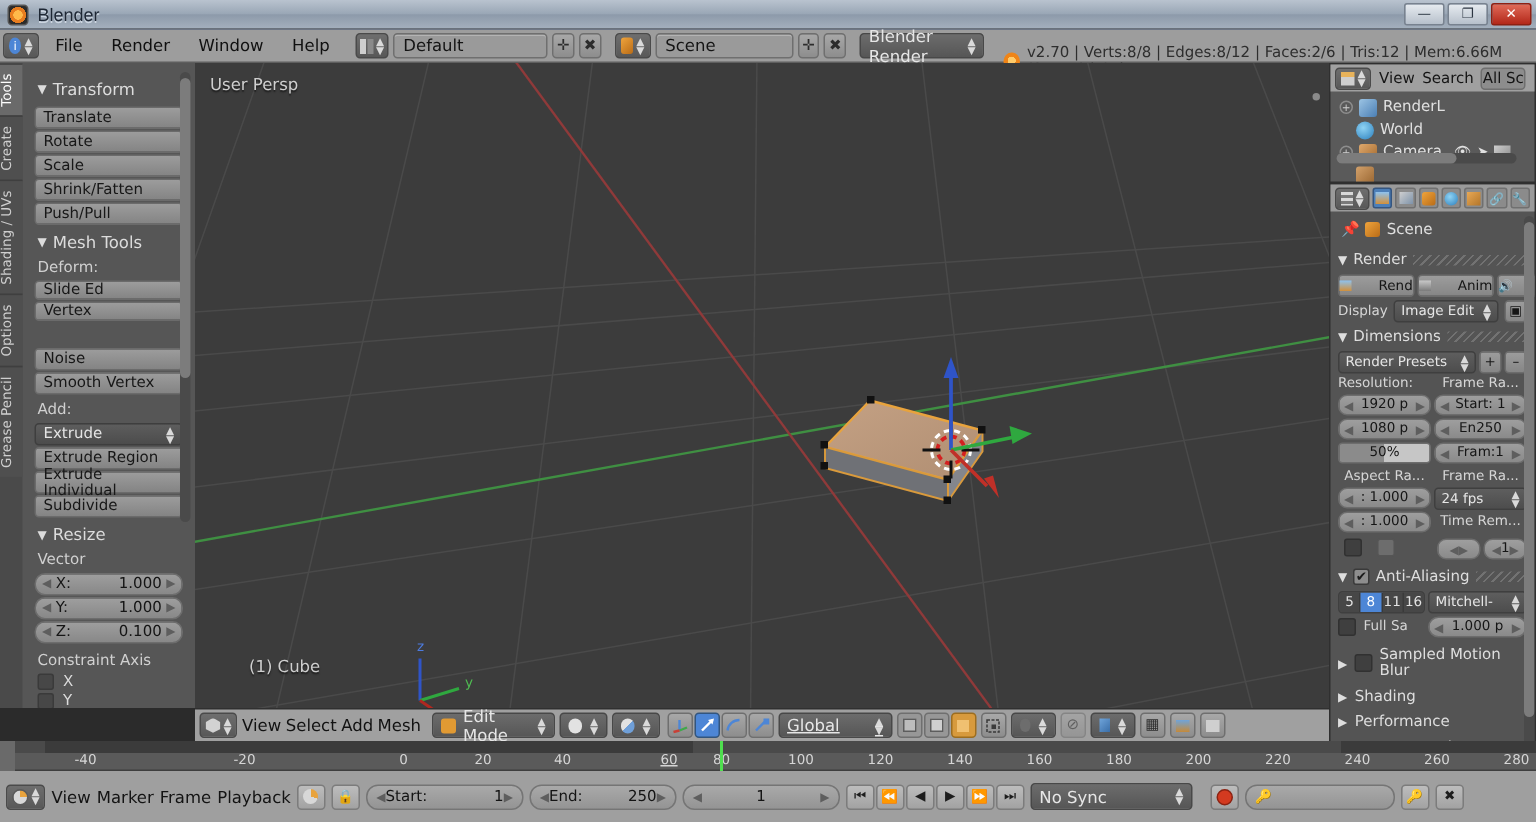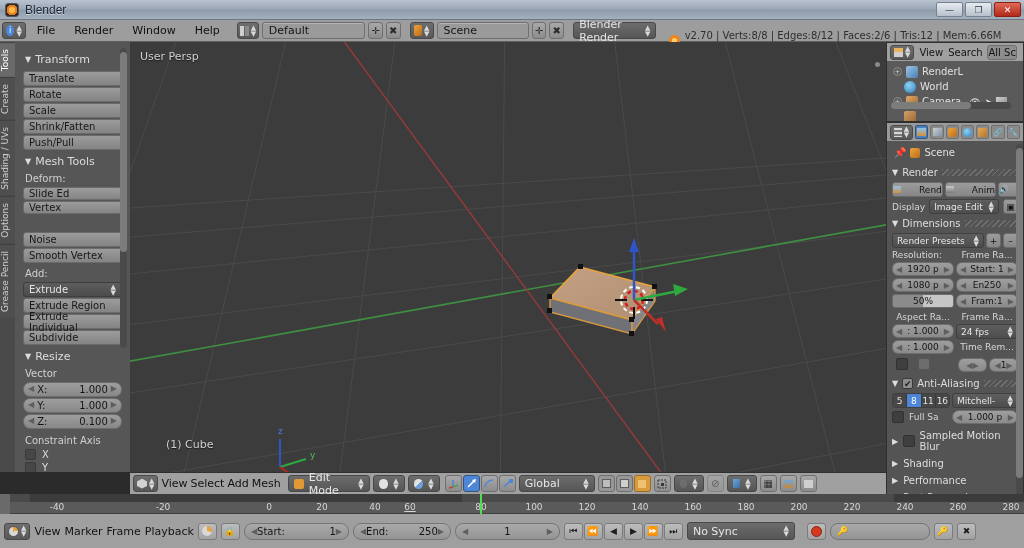--- a/index.html
+++ b/index.html
@@ -498,21 +498,21 @@
           </svg>
       </div>
       <div class="sqbtn">
         <svg width="11" height="11">
             <line x1="2" y1="9" x2="8" y2="3" stroke="#4d86d6" stroke-width="1.6"></line>
             <rect x="7" y="1" width="4" height="4" fill="#4d86d6"></rect>
           </svg>
       </div>
     </div>
 
-    <div class="dropdown" style="width:76px;">
+    <div class="dropdown" style="width:76px;text-decoration:underline;">
       <span style="flex:1;">Global</span>
       <span class="spin">
           <span>▲</span>
           <span>▼</span>
         </span>
     </div>
 
     <div style="display:flex;gap:1px;">
       <div class="sqbtn" style="background:#979797;">
         <span style="width:9px;height:9px;border:1px solid #5d5d5d;background:#bdbdbd;"></span>
@@ -825,21 +825,21 @@
     <div class="tl-ruler">
       <div class="tl-cache">
         <div class="seg1"></div>
           <div class="seg2"></div>
       </div>
       <div class="tl-tick" style="left:47px;">-40</div>
       <div class="tl-tick" style="left:153px;">-20</div>
       <div class="tl-tick" style="left:259px;">0</div>
       <div class="tl-tick" style="left:312px;">20</div>
       <div class="tl-tick" style="left:365px;">40</div>
-      <div class="tl-tick" style="left:400px;text-decoration:underline;">60</div>
+      <div class="tl-tick" style="left:436px;text-decoration:underline;">60</div>
       <div class="tl-tick" style="left:471px;">80</div>
       <div class="tl-tick" style="left:524px;">100</div>
       <div class="tl-tick" style="left:577px;">120</div>
       <div class="tl-tick" style="left:630px;">140</div>
       <div class="tl-tick" style="left:683px;">160</div>
       <div class="tl-tick" style="left:736px;">180</div>
       <div class="tl-tick" style="left:789px;">200</div>
       <div class="tl-tick" style="left:842px;">220</div>
       <div class="tl-tick" style="left:895px;">240</div>
       <div class="tl-tick" style="left:948px;">260</div>

